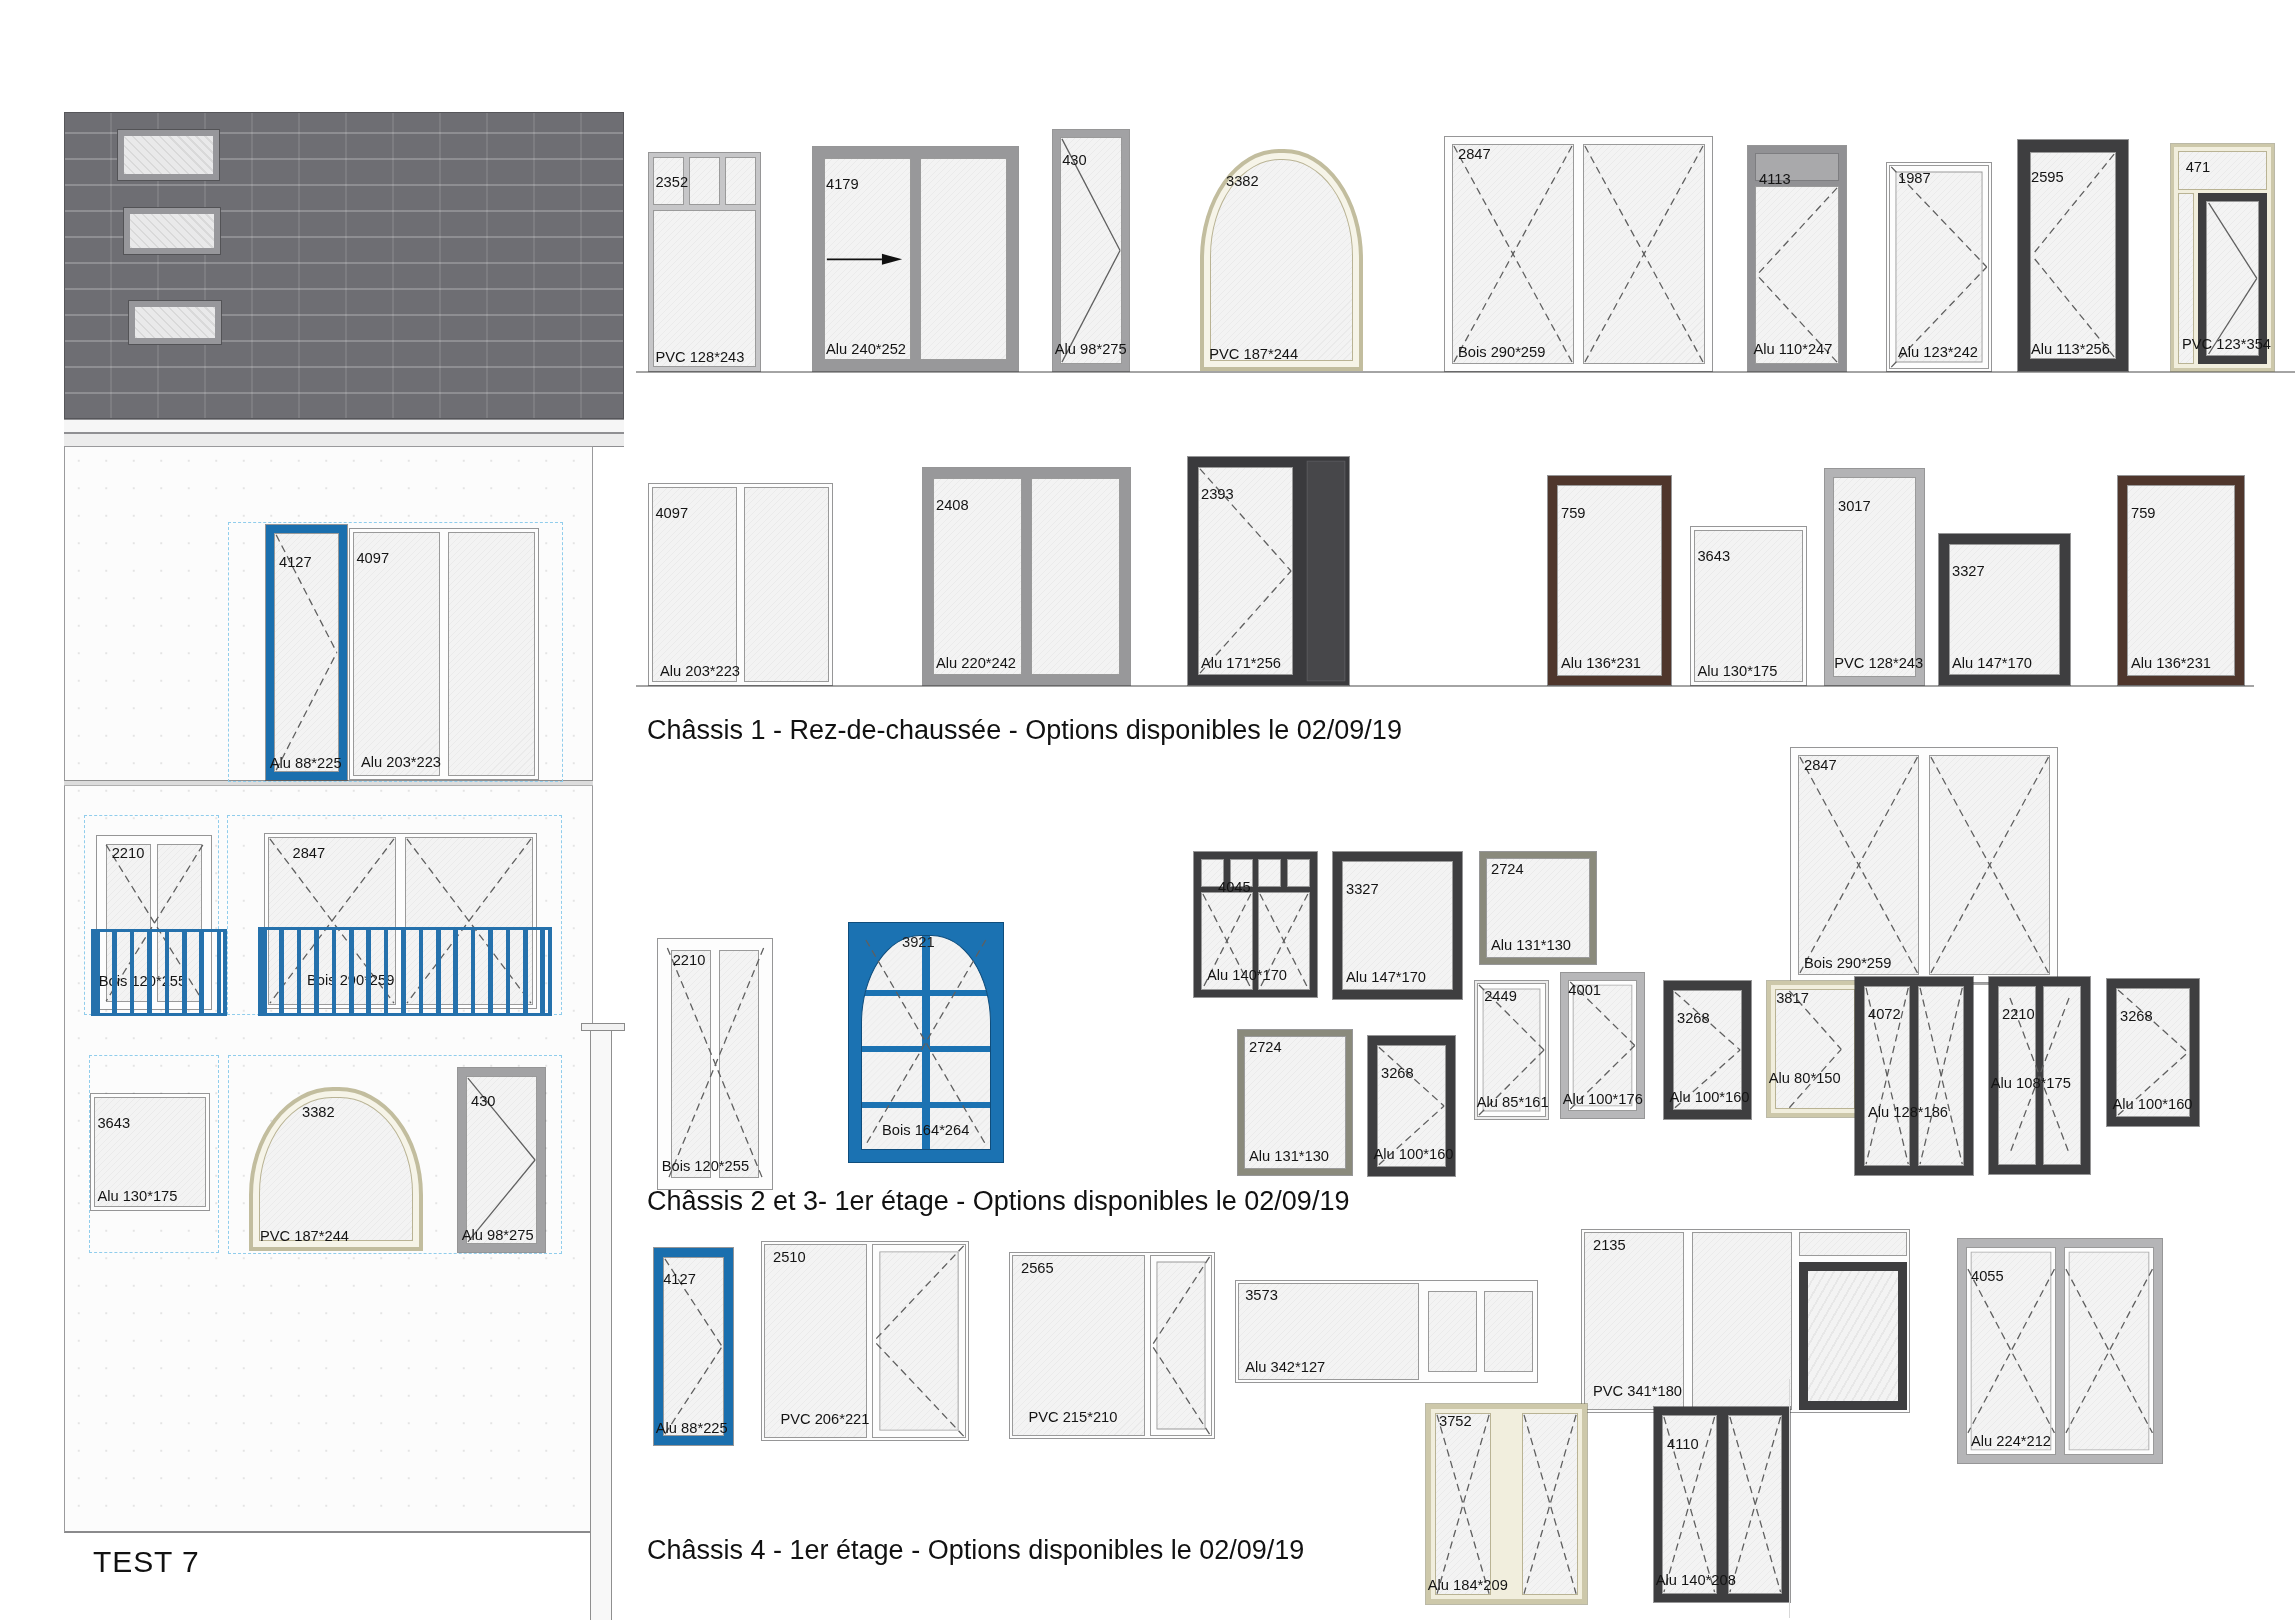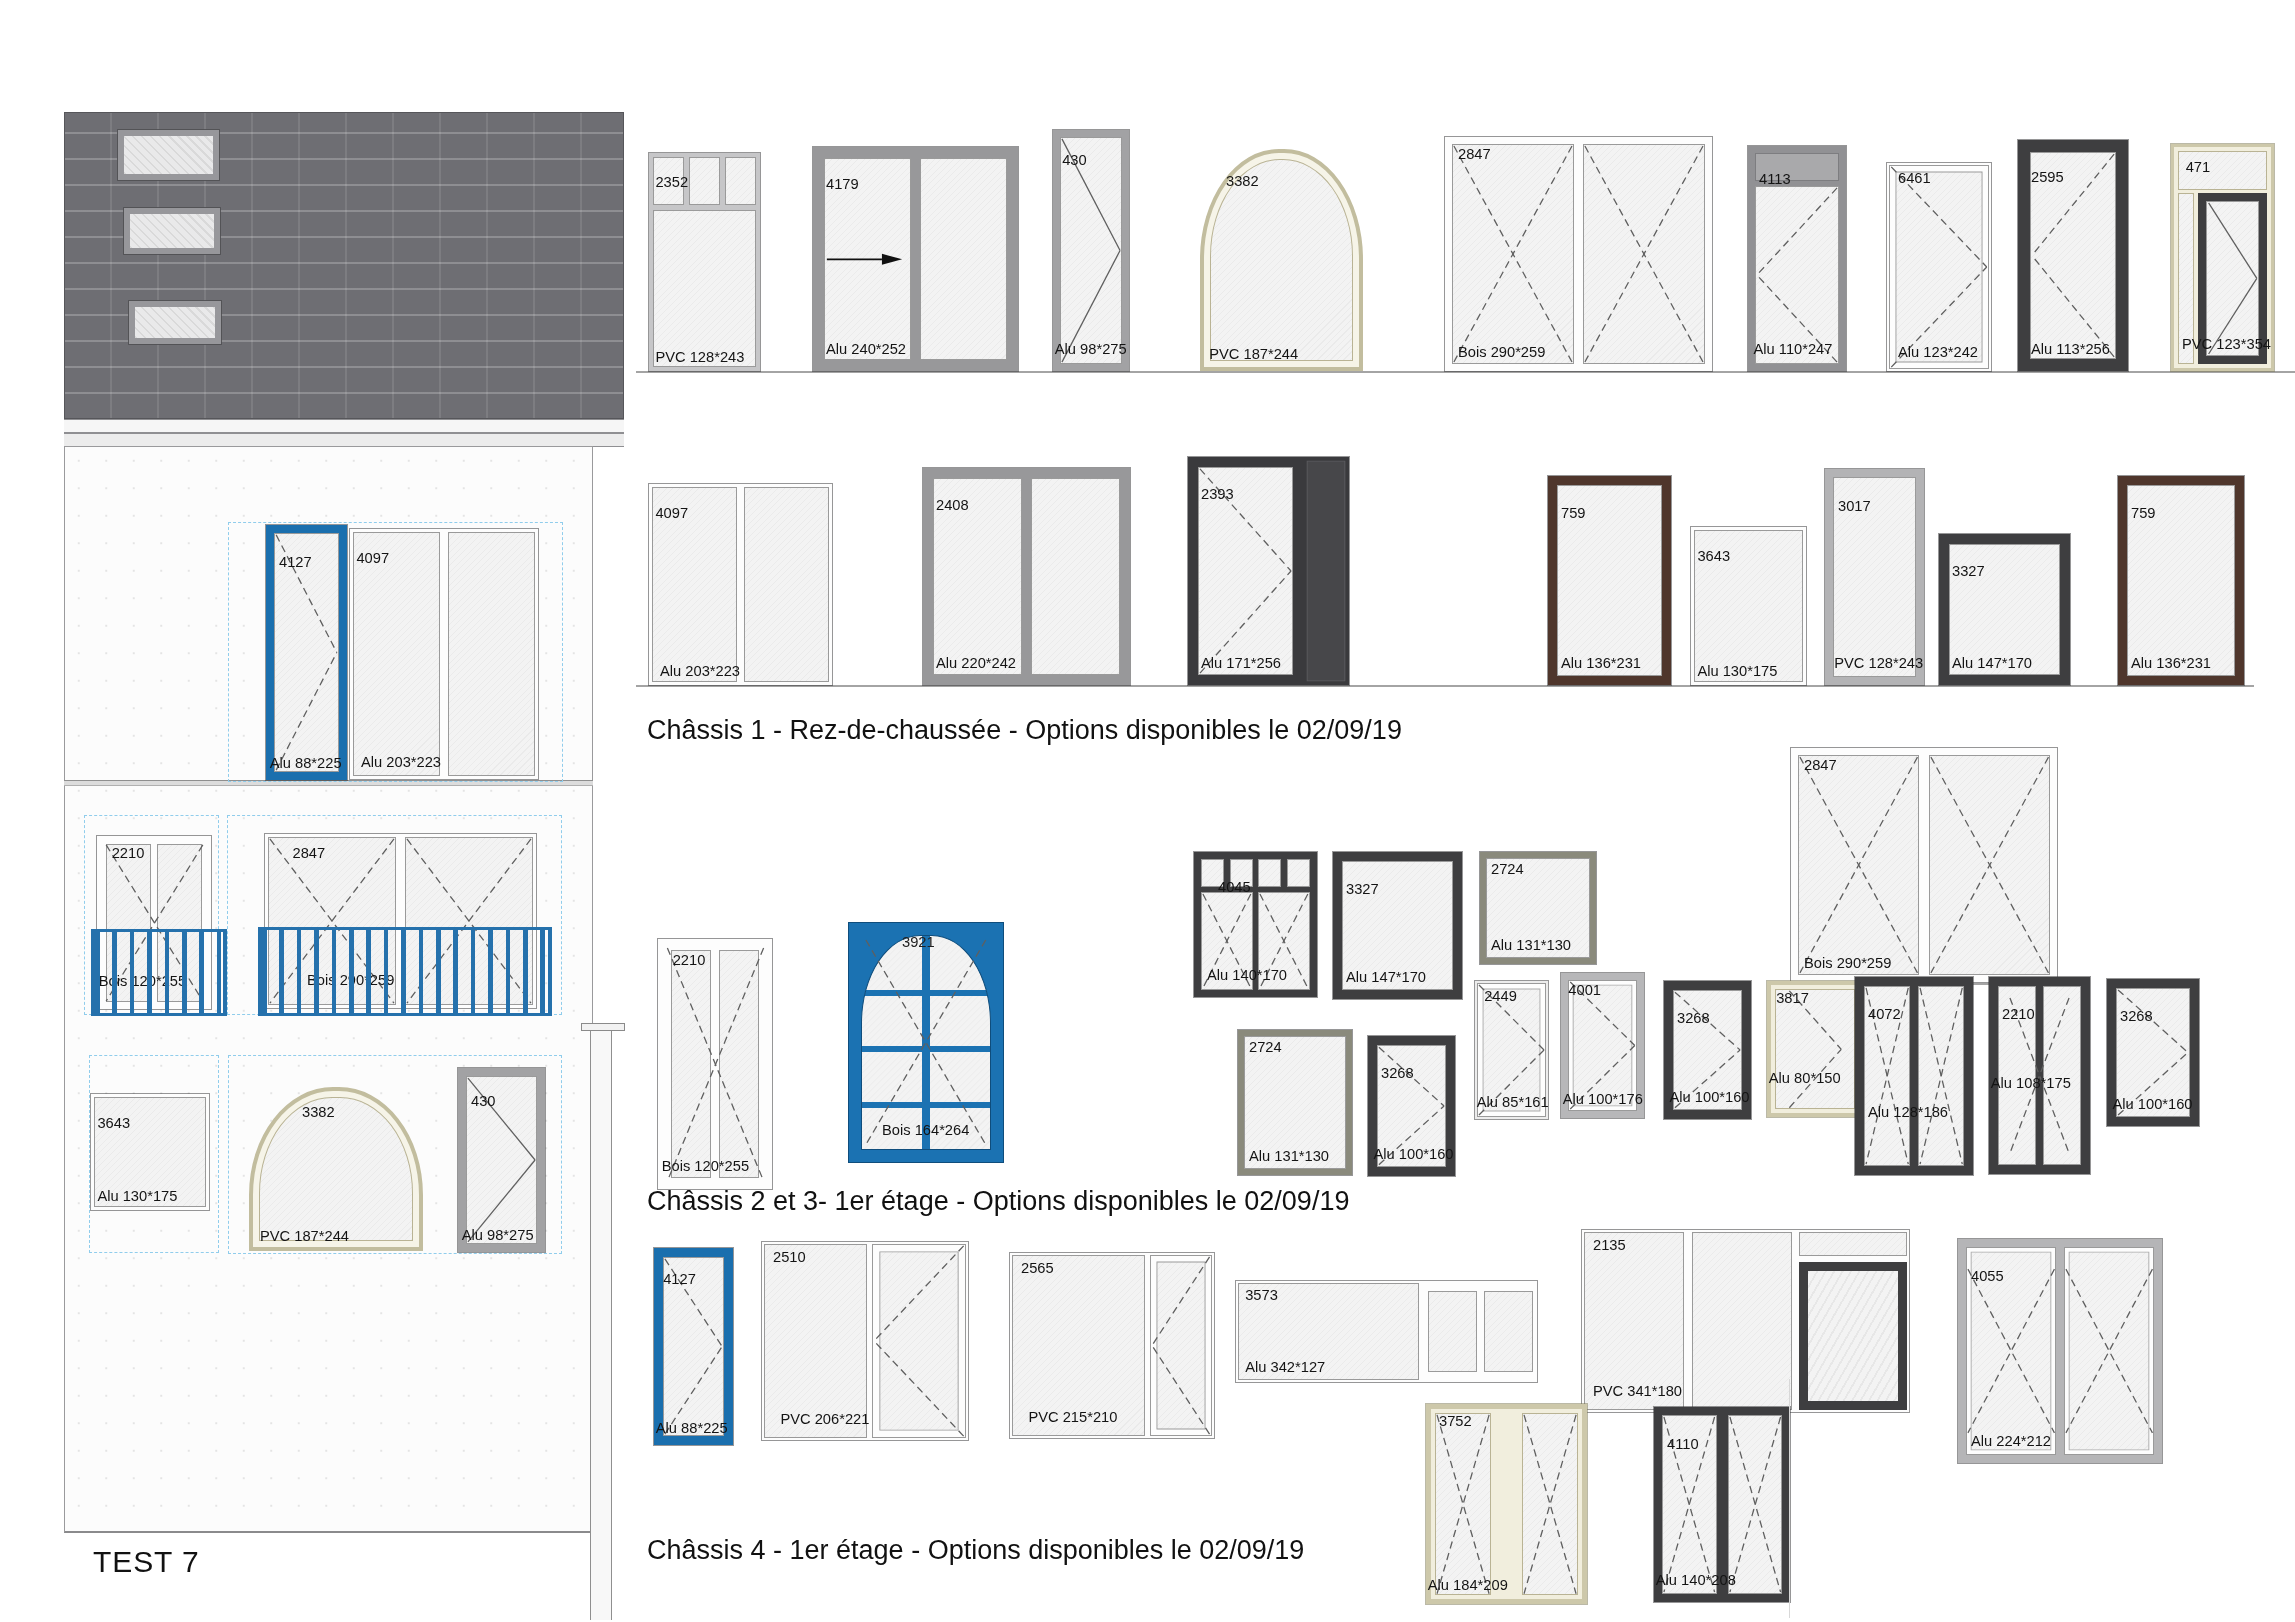--- a/index.html
+++ b/index.html
@@ -227,21 +227,21 @@
 
   <div class="win" style="left:1887px;top:163px;width:104px;height:208px">
     <div class="body" style="border:2.8px solid #fdfdfd;background:#fdfdfd">
       <div class="glass" style="box-shadow:inset 0 0 0 5.5px #fdfdfd,inset 0 0 0 6.4px #999">
           <svg class="glyph" viewBox="0 0 105 218">
             <line x1="1" y1="1" x2="104" y2="109" stroke="#5f5f5f" stroke-width="1.4" stroke-dasharray="8 5"></line>
             <line x1="1" y1="217" x2="104" y2="109" stroke="#5f5f5f" stroke-width="1.4" stroke-dasharray="8 5"></line>
           </svg>
         </div>
     </div>
-    <span class="lbl id" style="top:7.3px;left:11px">6461</span>
+    <span class="lbl id" style="top:7.3px;left:11px">1987</span>
     <span class="lbl dim" style="bottom:11px;left:11px">Alu 123*242</span>
   </div>
 
   <div class="win hb" style="left:2018px;top:140px;width:110px;height:231px">
     <div class="body" style="border:12px solid #3e3e40;background:#3e3e40">
       <div class="glass">
           <svg class="glyph" viewBox="0 0 92 224">
             <line x1="91" y1="1" x2="1" y2="112" stroke="#5f5f5f" stroke-width="1.4" stroke-dasharray="8 5"></line>
             <line x1="91" y1="223" x2="1" y2="112" stroke="#5f5f5f" stroke-width="1.4" stroke-dasharray="8 5"></line>
           </svg>

